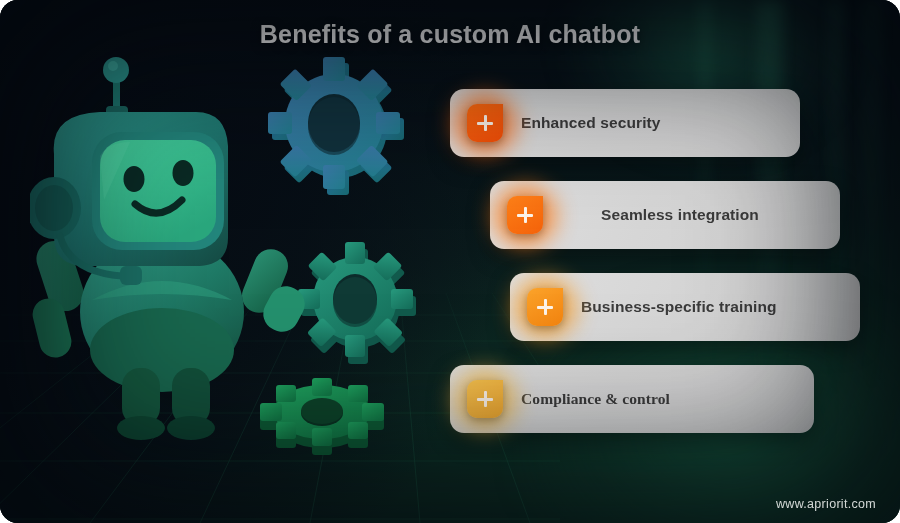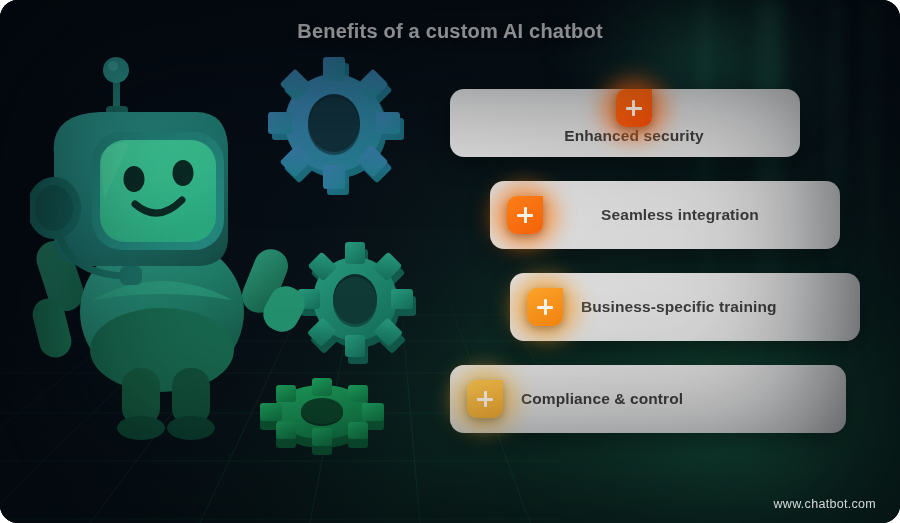--- a/index.html
+++ b/index.html
@@ -88,21 +88,21 @@
   .grid-floor svg { display: block; width: 100%; height: 100%; }
 
   
   .title {
     position: absolute;
     top: 20px;
     left: 0;
     width: 900px;
     text-align: center;
     color: #ffffff;
-    font-size: 20px;
+    font-size: 25px;
     font-weight: bold;
     letter-spacing: .2px;
     text-shadow: 0 2px 10px rgba(0,0,0,.55);
   }
 
   
   .illustration {
     position: absolute;
     left: 30px;
     top: 50px;
@@ -119,24 +119,24 @@
   }
   .card {
     position: absolute;
     display: flex;
     align-items: center;
     height: 68px;
     border-radius: 14px;
     background: linear-gradient(115deg, #dedede 0%, #d6d6d6 45%, #cfcfcf 100%);
     box-shadow: 0 8px 22px rgba(0,0,0,.40);
   }
-  .card.c1 { left: 450px; top: 89px;  width: 350px; flex-direction: column; }
+  .card.c1 { left: 450px; top: 89px;  width: 350px; }
   .card.c2 { left: 490px; top: 181px; width: 350px; gap: 40px; }
   .card.c3 { left: 490px; top: 273px; width: 350px; margin-left: 20px; }
-  .card.c4 { left: 450px; top: 365px; width: 396px; }
+  .card.c4 { left: 450px; top: 365px; width: 364px; font-family: Liberation Serif, serif; }
 
   .card-icon-wrap {
     position: relative;
     margin-left: 17px;
     width: 36px;
     height: 38px;
     flex: 0 0 auto;
   }
   .icon-glow {
     position: absolute;
@@ -490,14 +490,14 @@
         <div class="card-icon" style="background:linear-gradient(150deg,#f6c14e,#f0a830)">
           <span class="plus"></span>
         </div>
       </div>
       <div class="card-label">Compliance &amp; control</div>
     </div>
   </div>
 
   <div class="bg-vignette"></div>
 
-  <div class="footer">www.chatbot.com</div>
+  <div class="footer">www.apriorit.com</div>
 </div>
 
 </body></html>

